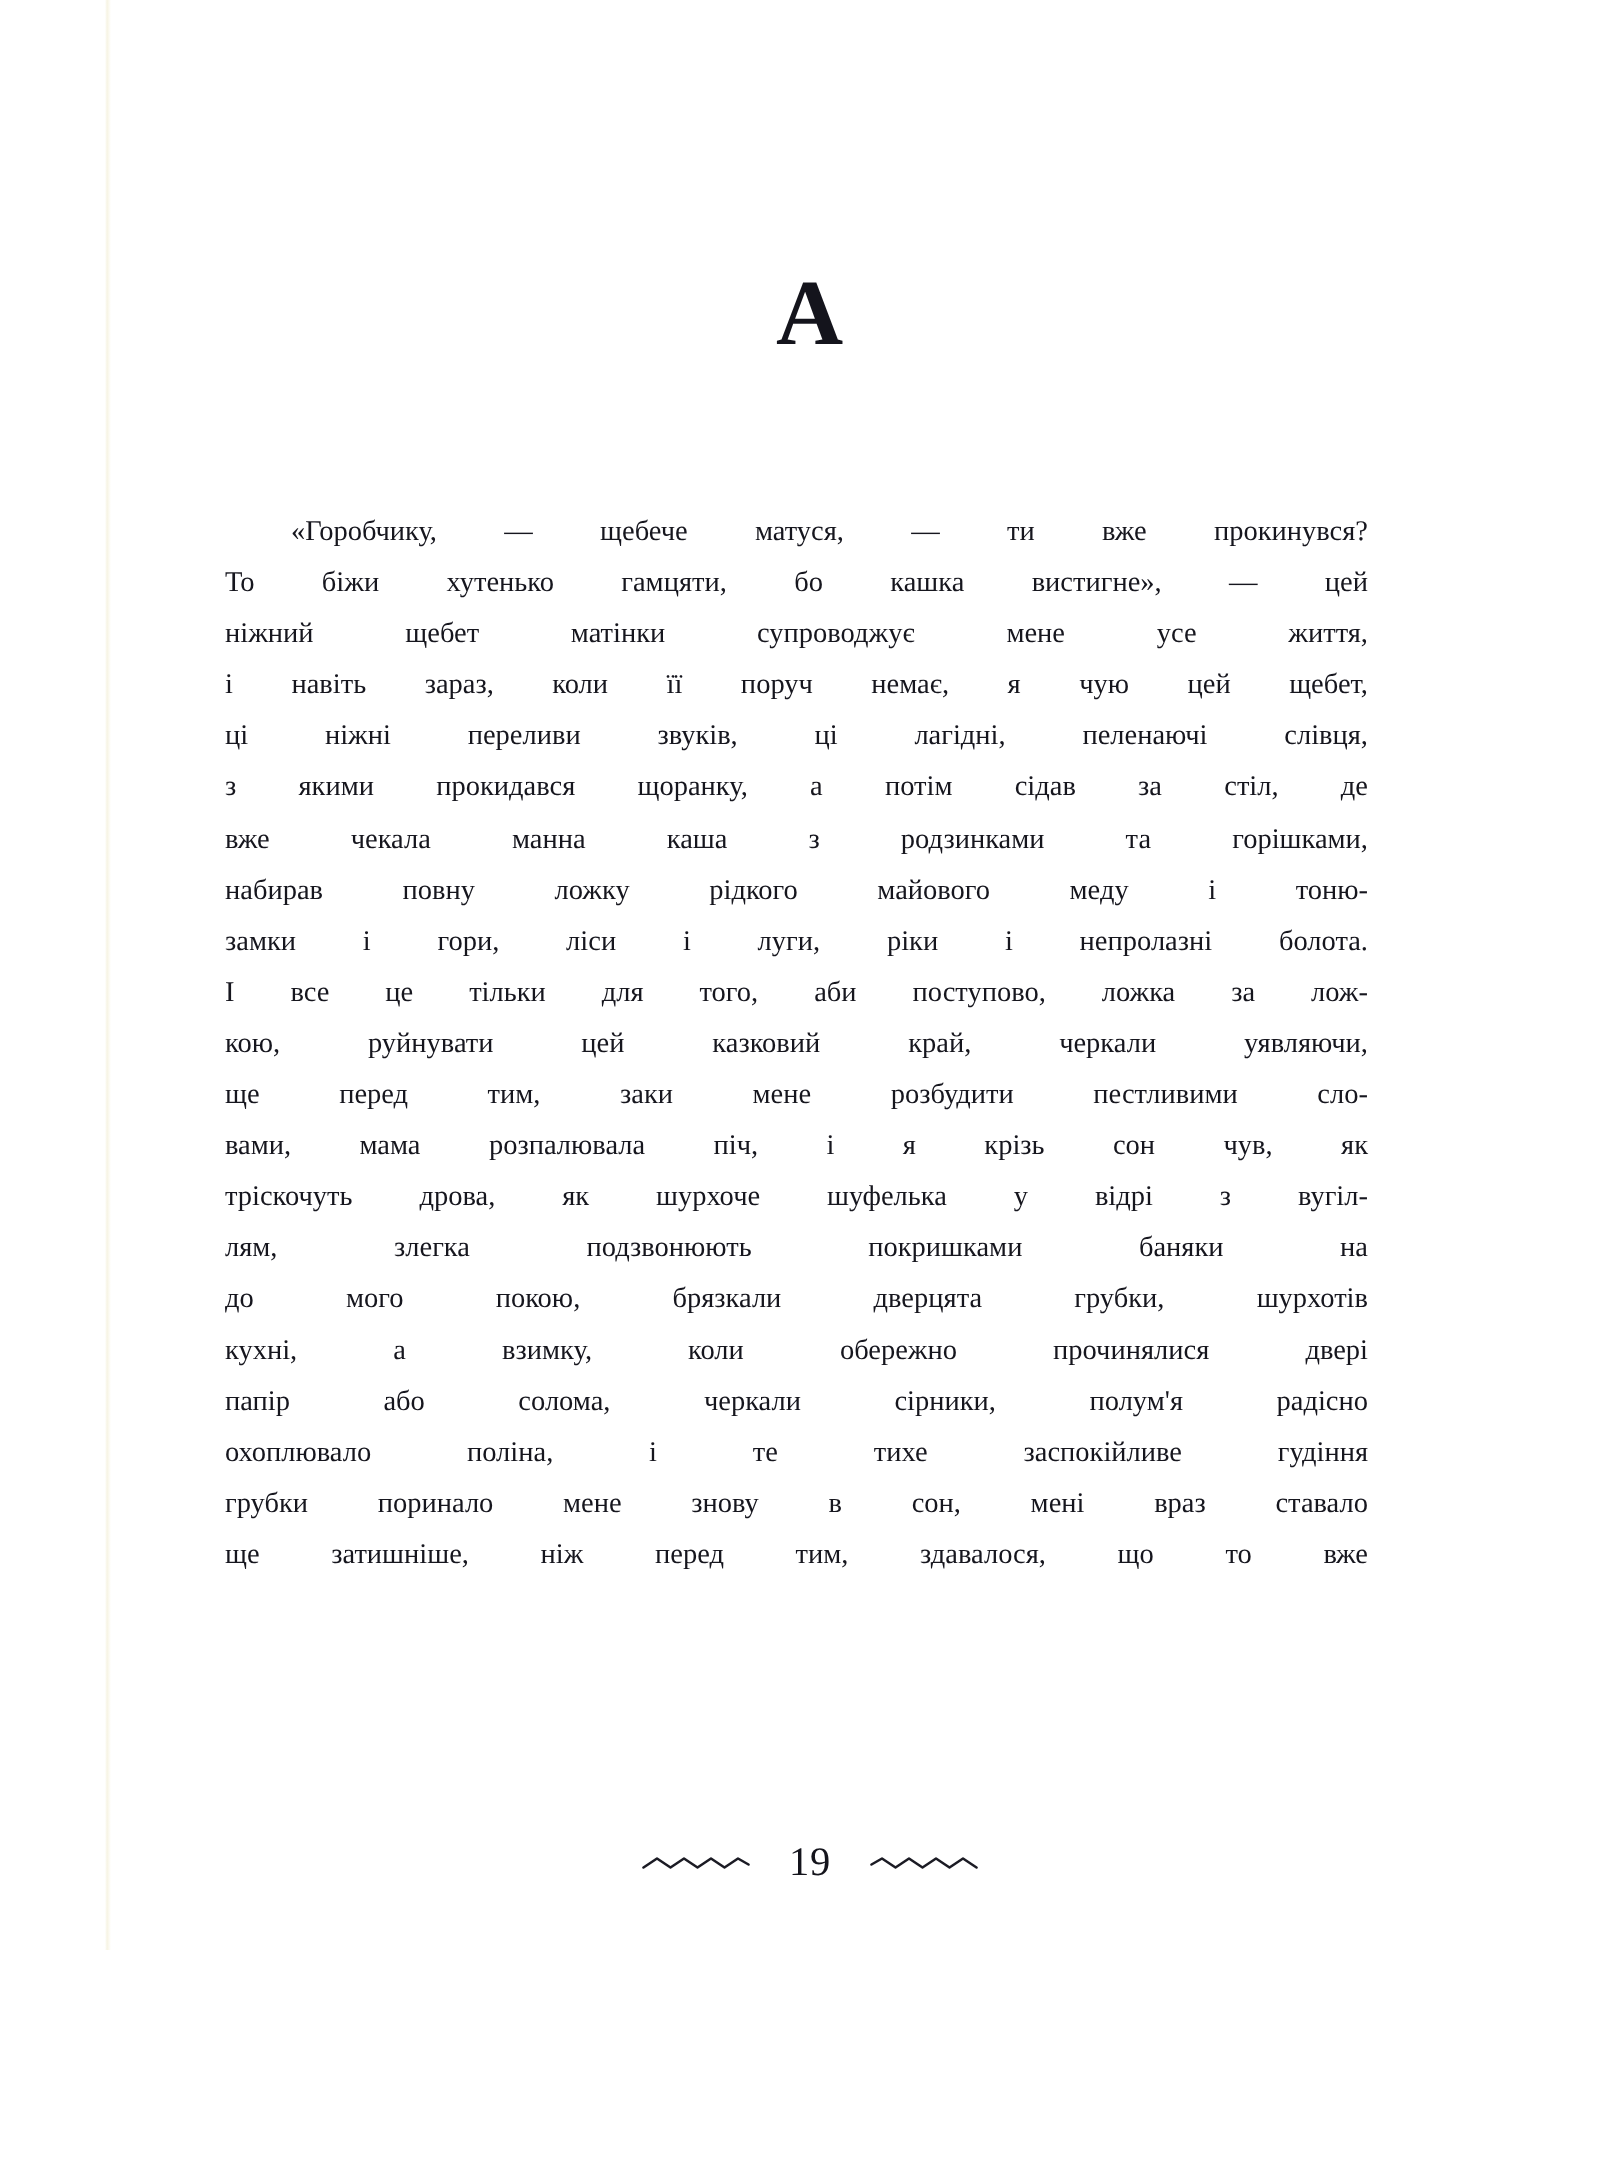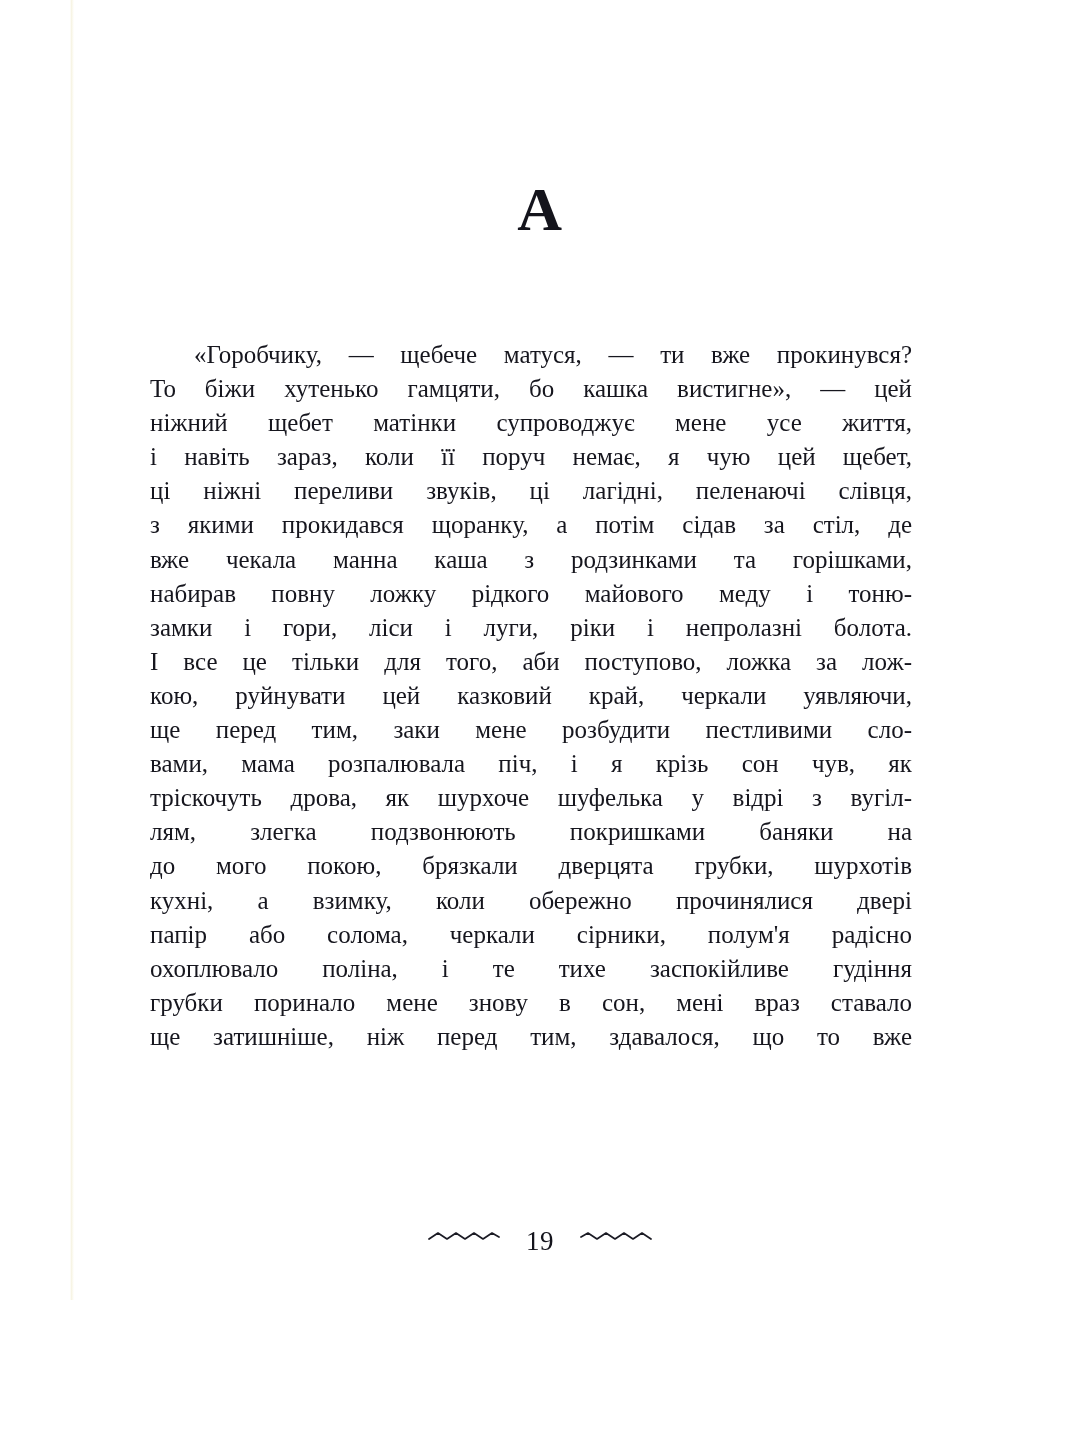--- a/index.html
+++ b/index.html
@@ -48,21 +48,21 @@
     color: #14141c;
     letter-spacing: 0.5px;
   }
 
   .text-block {
     position: absolute;
     left: 150px;
     top: 338px;
     width: 762px;
     color: #16161e;
-    font-size: 25px;
+    font-size: 19px;
     line-height: 34.1px;
   }
 
   
   .tline {
     display: block;
     text-align: justify;
     text-align-last: justify;
     white-space: nowrap;
     font-weight: 400;
@@ -81,21 +81,21 @@
     display: inline-block;
     width: 44px;
   }
 
   .footer {
     position: absolute;
     left: 0;
     right: 0;
     top: 1228px;
     display: flex;
-    align-items: flex-start;
+    align-items: center;
     justify-content: center;
     gap: 26px;
   }
 
   .ornament {
     display: block;
     width: 72px;
     height: 16px;
     color: #1b1b24;
   }

